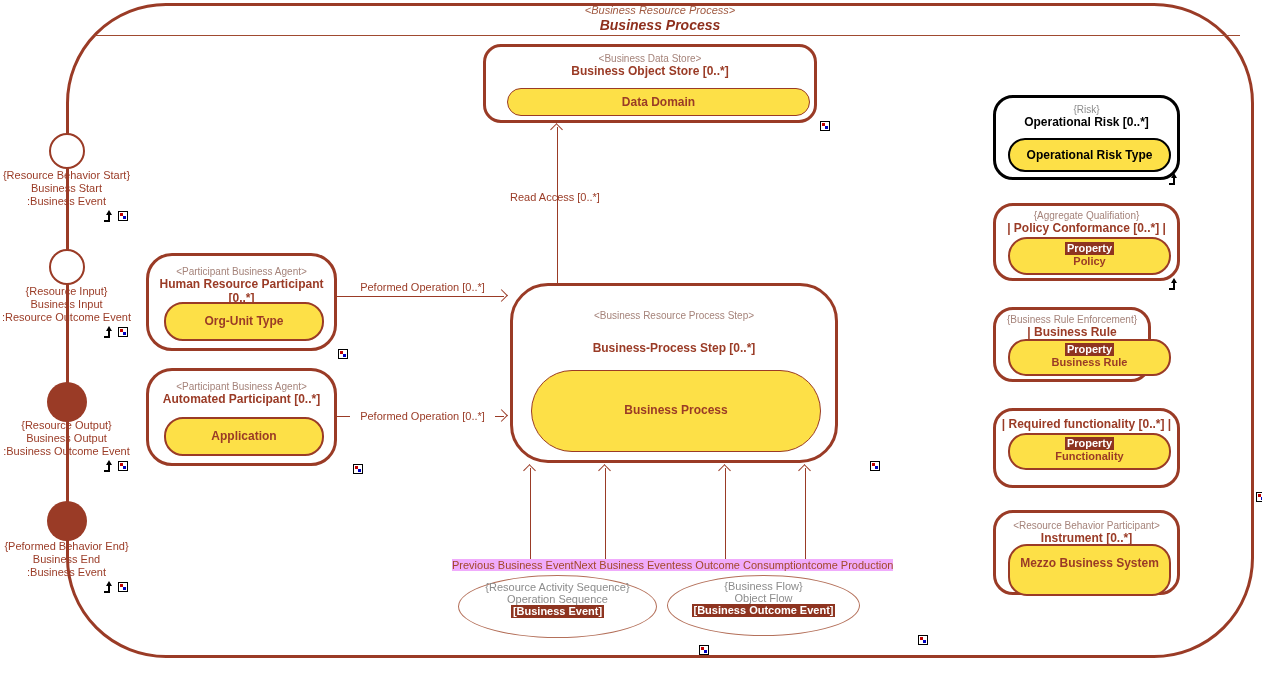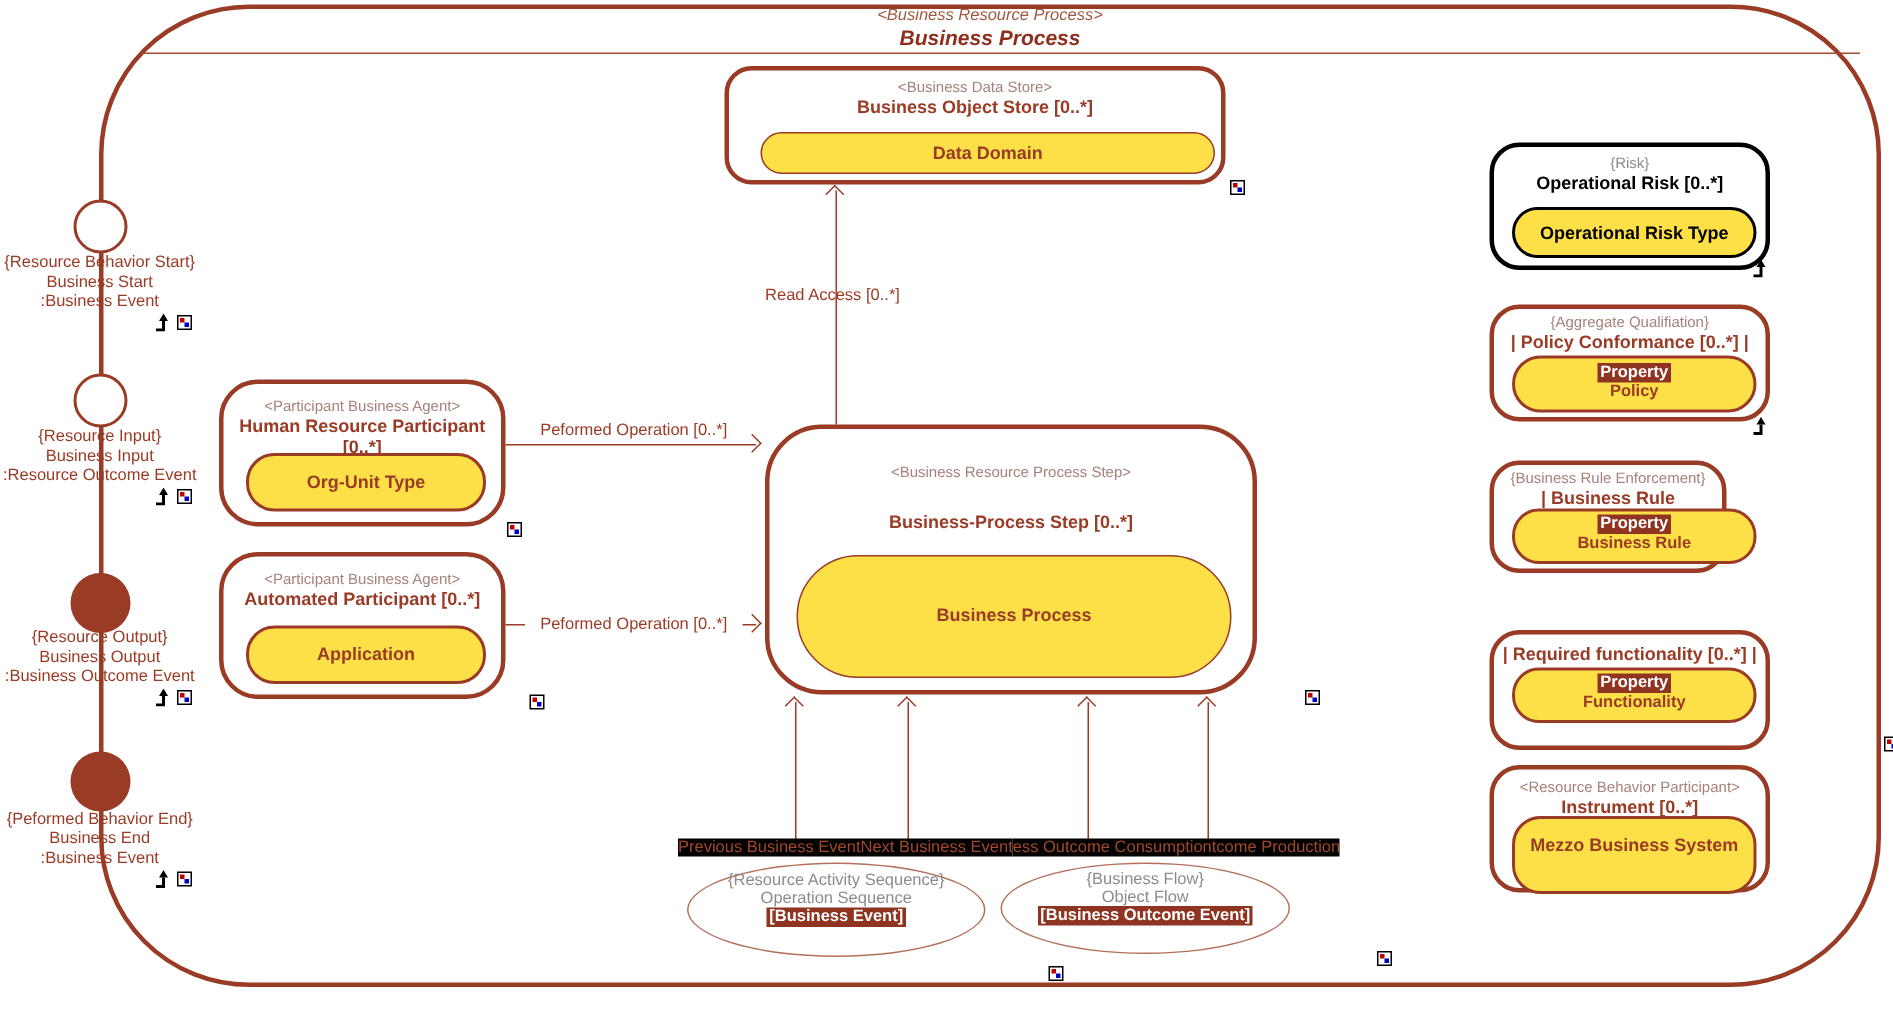--- a/index.html
+++ b/index.html
@@ -44,21 +44,21 @@
   
   .line{position:absolute;background:var(--red);}
   .conn-label{position:absolute;font-size:11px;color:var(--red);text-align:center;}
   .chev{position:absolute;width:9px;height:9px;}
   .chev-up{border-top:1px solid var(--red);border-left:1px solid var(--red);transform:rotate(45deg);}
   .chev-right{border-top:1px solid var(--red);border-right:1px solid var(--red);transform:rotate(45deg);}
 
   
   .ell{position:absolute;border:1px solid var(--ellipse);border-radius:50%;background:#fff;text-align:center;font-size:11px;color:var(--gray);}
   .flow-labels{position:absolute;left:452px;top:559px;white-space:nowrap;font-size:11px;color:#a2482a;}
-  .flow-labels span{background:#000000;}
+  .flow-labels span{background:#f0abfc;}
 
   
   .icon-ref{display:inline-block;position:relative;width:10px;height:10px;border:1px solid #000;background:#fff;vertical-align:middle;}
   .icon-ref::before{content:"";position:absolute;left:1px;top:1px;width:3px;height:3px;background:#c00000;}
   .icon-ref::after{content:"";position:absolute;right:1px;bottom:1px;width:3px;height:3px;background:#0000c0;}
   .icon-goto{display:inline-block;width:12px;height:12px;vertical-align:middle;}
 </style>
 </head>
 <body>
 
@@ -213,21 +213,21 @@
 
   <div class="node" style="left:993px;top:307px;width:158px;height:75px;border-radius:20px;">
     <div class="stype" style="margin-top:4px;">{Business Rule Enforcement}</div>
     <div class="ntitle">| Business Rule Enforcement [0..*] |</div>
     <div class="pill" style="left:12px;top:29px;width:163px;height:37px;border-radius:18px;font-size:11px;">
       <div style="margin-top:2px;"><span class="hl">Property</span></div>
       <div>Business Rule</div>
     </div>
   </div>
 
-  <div class="node" style="left:993px;top:408px;width:187px;height:80px;border-radius:20px;margin-top:12px;">
+  <div class="node" style="left:993px;top:408px;width:187px;height:80px;border-radius:20px;">
     <div class="ntitle" style="margin-top:6px;">| Required functionality [0..*] |</div>
     <div class="pill" style="left:12px;top:22px;width:163px;height:37px;border-radius:18px;font-size:11px;">
       <div style="margin-top:2px;"><span class="hl">Property</span></div>
       <div>Functionality</div>
     </div>
   </div>
   <span class="icon-ref abs" style="left:1169px;top:487px;"></span>
 
   <div class="node" style="left:993px;top:510px;width:187px;height:85px;border-radius:20px;">
     <div class="stype" style="margin-top:7px;">&lt;Resource Behavior Participant&gt;</div>

